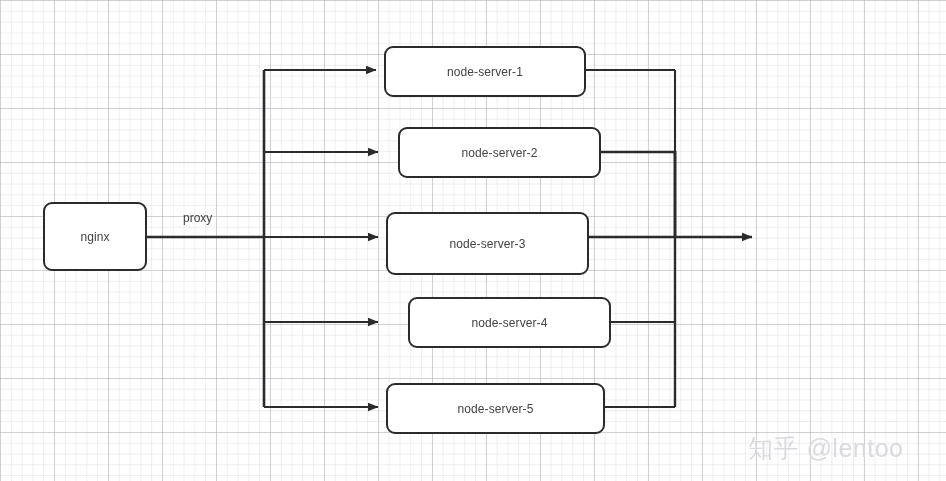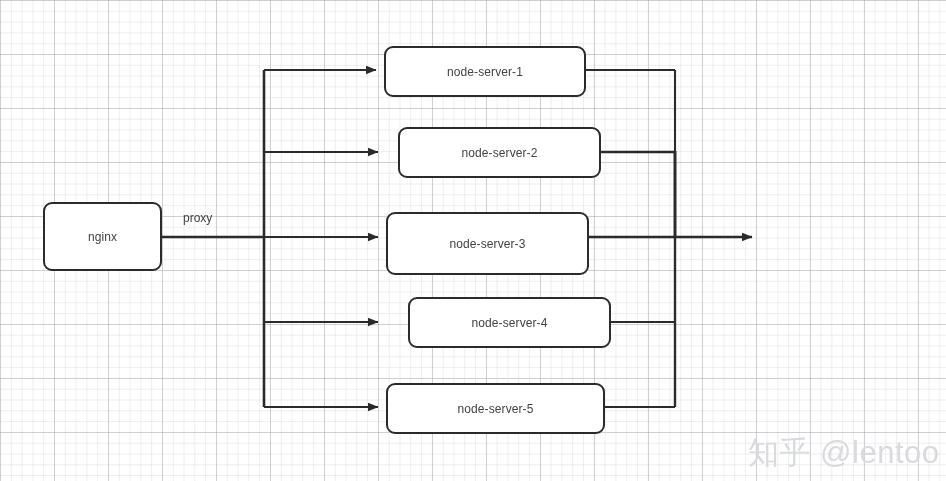--- a/index.html
+++ b/index.html
@@ -52,21 +52,21 @@
   .edge-label {
     position: absolute;
     color: #434343;
     font-size: 12px;
     font-family: "Liberation Sans", sans-serif;
     white-space: nowrap;
   }
   .watermark {
     position: absolute;
     color: #d9dade;
-    font-size: 31px;
+    font-size: 25px;
     font-family: "Liberation Sans", sans-serif;
     white-space: nowrap;
     letter-spacing: 0.5px;
     user-select: none;
   }
 </style>
 </head>
 <body>
 
 <div id="canvas">
@@ -93,21 +93,21 @@
     <path d="M675,237 L675,407" stroke="#2b2b2b" stroke-width="2.4" fill="none"></path>
 
     <path d="M586,70 L675,70" stroke="#2b2b2b" stroke-width="2.1" fill="none"></path>
     <path d="M589,152 L675,152" stroke="#2b2b2b" stroke-width="2.4" fill="none"></path>
     <path d="M589,322 L675,322" stroke="#2b2b2b" stroke-width="2.1" fill="none"></path>
     <path d="M589,407 L675,407" stroke="#2b2b2b" stroke-width="2.1" fill="none"></path>
 
     <path d="M589,237 L752,237" stroke="#2b2b2b" stroke-width="2.4" fill="none" marker-end="url(#arrowhead)"></path>
   </svg>
 
-  <div class="node" style="left:43px; top:202px; width:119px; height:69px;">
+  <div class="node" style="left:43px; top:202px; width:104px; height:69px;">
     <span>nginx</span>
   </div>
 
   <div class="node" style="left:384px; top:46px; width:202px; height:51px;">
     <span>node-server-1</span>
   </div>
 
   <div class="node" style="left:398px; top:127px; width:203px; height:51px;">
     <span>node-server-2</span>
   </div>

